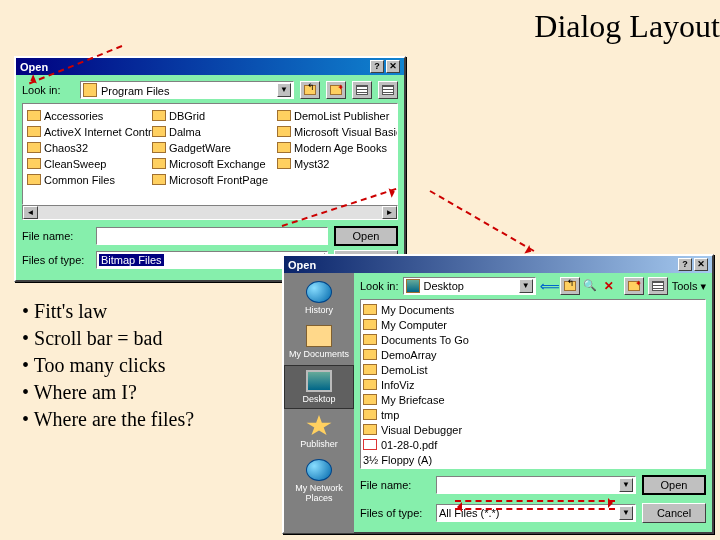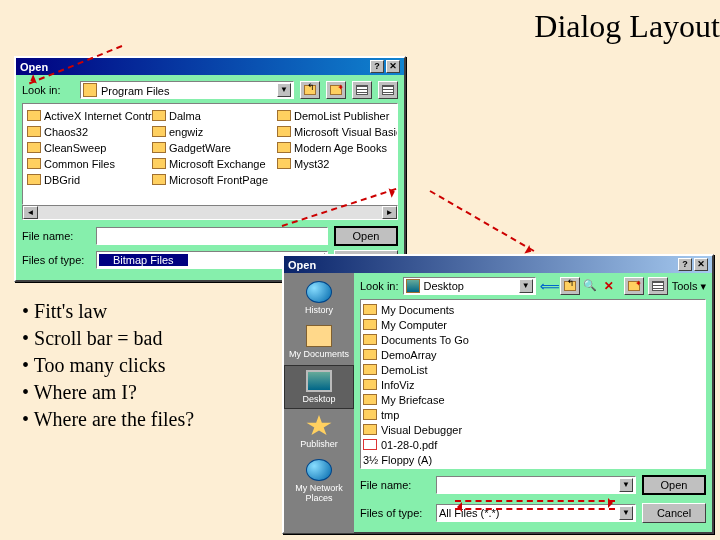--- a/index.html
+++ b/index.html
@@ -271,20 +271,24 @@
       <div class="tool-btn">
           <span class="ico-list"></span>
         </div>
       <div class="tool-btn">
           <span class="ico-detail"></span>
         </div>
     </div>
     <div class="file-pane" id="d1-files">
         <div class="folder-item">
           <span class="fold-ico"></span>
+          <span>Accessories</span>
+        </div>
+        <div class="folder-item">
+          <span class="fold-ico"></span>
           <span>ActiveX Internet Controls</span>
         </div>
         <div class="folder-item">
           <span class="fold-ico"></span>
           <span>Chaos32</span>
         </div>
         <div class="folder-item">
           <span class="fold-ico"></span>
           <span>CleanSweep</span>
         </div>
@@ -292,24 +296,20 @@
           <span class="fold-ico"></span>
           <span>Common Files</span>
         </div>
         <div class="folder-item">
           <span class="fold-ico"></span>
           <span>DBGrid</span>
         </div>
         <div class="folder-item">
           <span class="fold-ico"></span>
           <span>Dalma</span>
-        </div>
-        <div class="folder-item">
-          <span class="fold-ico"></span>
-          <span>engwiz</span>
         </div>
         <div class="folder-item">
           <span class="fold-ico"></span>
           <span>GadgetWare</span>
         </div>
         <div class="folder-item">
           <span class="fold-ico"></span>
           <span>Microsoft Exchange</span>
         </div>
         <div class="folder-item">
@@ -339,21 +339,21 @@
     </div>
     <div style="height:6px"></div>
     <div class="row">
       <span class="lbl" style="width:68px">File name:</span>
       <div class="text-input"></div>
       <div class="action-btn default">Open</div>
     </div>
     <div class="row">
       <span class="lbl" style="width:68px">Files of type:</span>
       <div class="combo">
-        <span style="background:#000080;color:#fff;padding:0 14px">Bitmap Files</span>
+        <span style="background:#000080;color:#fff;padding:0 2px">Bitmap Files</span>
         <span class="combo-arrow">▼</span>
       </div>
       <div class="action-btn">Cancel</div>
     </div>
   </div>
 </div>
 
 <div class="win-dialog dlg2" style="left:282px; top:254px; width:432px; height:280px;">
   <div class="titlebar">
     <span>Open</span>

